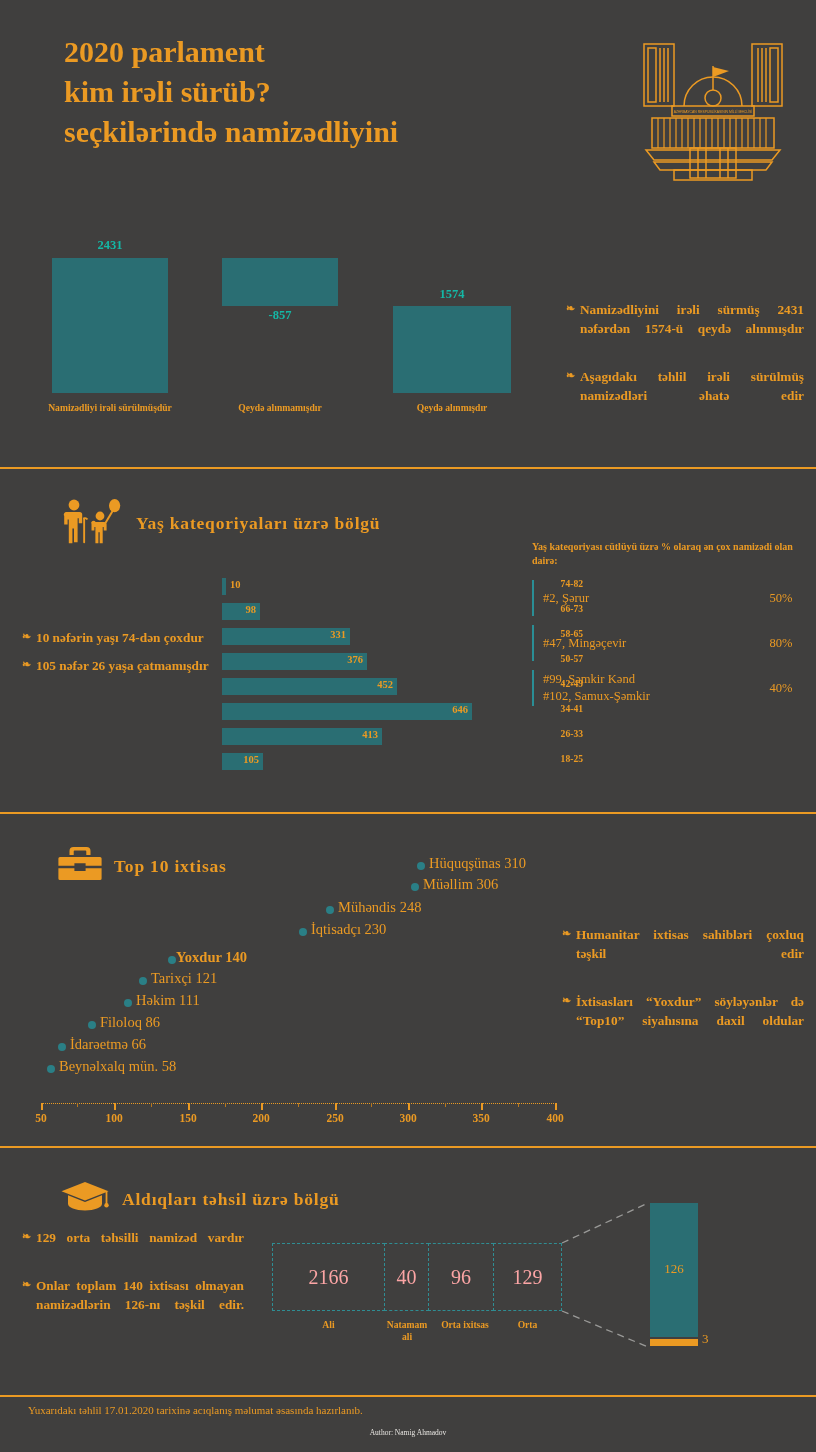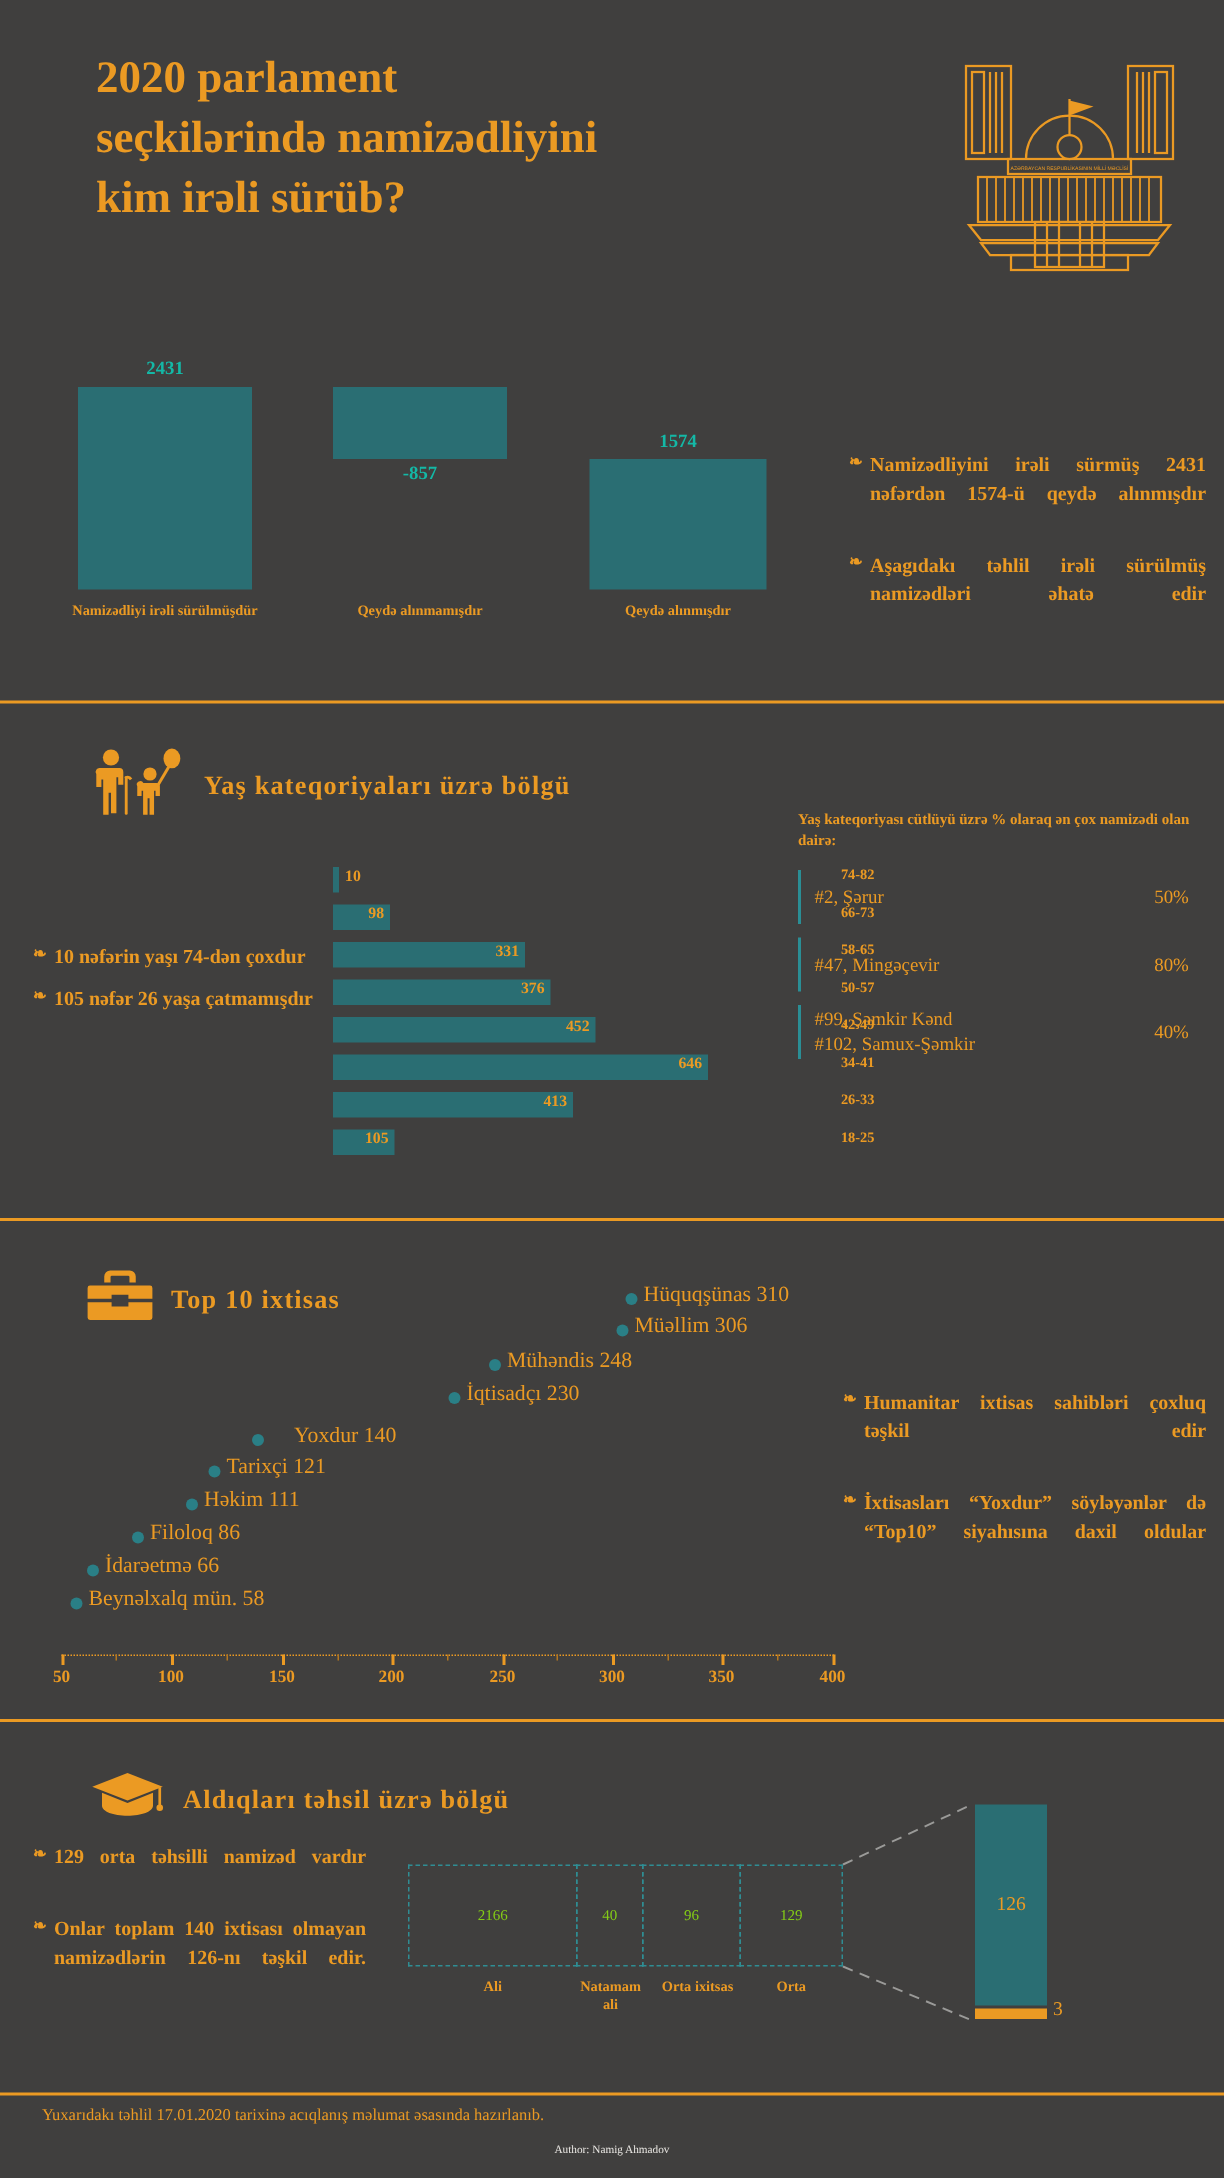--- a/index.html
+++ b/index.html
@@ -85,21 +85,21 @@
 
   
   #edu-head { position:absolute; left:60px; top:1180px; display:flex; align-items:center; gap:12px; }
   #edu-bullets { position:absolute; left:22px; top:1228px; width:222px; }
   #edu-tree { position:absolute; left:272px; top:1243px; width:290px; height:68px; }
   .tree-cell {
     position:absolute; top:0; height:68px;
     border:1.4px dashed #2f8d93;
     display:flex; align-items:center; justify-content:center;
   }
-  .tree-val { font-size:10px; color:#84cc16; }
+  .tree-val { font-size:20px; color:#fca5a5; }
   .tree-lab {
     position:absolute; top:76px; font-weight:bold; font-size:9.6px;
     color:#eb9a23; text-align:center; line-height:1.3;
   }
   #edu-zoom { position:absolute; left:560px; top:1195px; width:150px; height:160px; }
   #edu-bar { position:absolute; left:650px; top:1203px; width:48px; height:143px; }
   #edu-bar .seg-none { position:absolute; left:0; top:0; width:48px; height:134px; background:#2a6e73; }
   #edu-bar .seg-has  { position:absolute; left:0; bottom:0; width:48px; height:7px; background:#eb9a23; }
   #edu-bar .v-none {
     position:absolute; left:0; top:58px; width:48px; text-align:center;
@@ -120,22 +120,22 @@
     font-size:7.5px; color:#e8e6e2;
   }
 </style>
 </head>
 <body>
 
 <div class="page">
 
   <div id="header-title">
     <div>2020 parlament</div>
+    <div>kim irəli sürüb?</div>
     <div>seçkilərində namizədliyini</div>
-    <div>kim irəli sürüb?</div>
   </div>
 
   <div id="parliament-logo">
     <svg viewBox="0 0 170 160" width="170" height="160">
       <g fill="none" stroke="#eb9a23" stroke-width="1.5">
 
         <rect x="16" y="22" width="30" height="62"></rect>
         <rect x="20" y="26" width="8" height="54"></rect>
         <line x1="32" y1="26" x2="32" y2="80"></line>
         <line x1="36" y1="26" x2="36" y2="80"></line>
@@ -350,21 +350,21 @@
     <div class="dot" style="left:411px; top:28px;"></div>
     <div class="dot-lab" style="left:423px; top:21px;">Müəllim 306</div>
 
     <div class="dot" style="left:326px; top:51px;"></div>
     <div class="dot-lab" style="left:338px; top:44px;">Mühəndis 248</div>
 
     <div class="dot" style="left:299px; top:73px;"></div>
     <div class="dot-lab" style="left:311px; top:66px;">İqtisadçı 230</div>
 
     <div class="dot" style="left:168px; top:101px;"></div>
-    <div class="dot-lab" style="left:196px; top:94px;">Yoxdur 140</div>
+    <div class="dot-lab" style="left:176px; top:94px;font-weight:bold;">Yoxdur 140</div>
 
     <div class="dot" style="left:139px; top:122px;"></div>
     <div class="dot-lab" style="left:151px; top:115px;">Tarixçi 121</div>
 
     <div class="dot" style="left:124px; top:144px;"></div>
     <div class="dot-lab" style="left:136px; top:137px;">Həkim 111</div>
 
     <div class="dot" style="left:88px; top:166px;"></div>
     <div class="dot-lab" style="left:100px; top:159px;">Filoloq 86</div>
 

